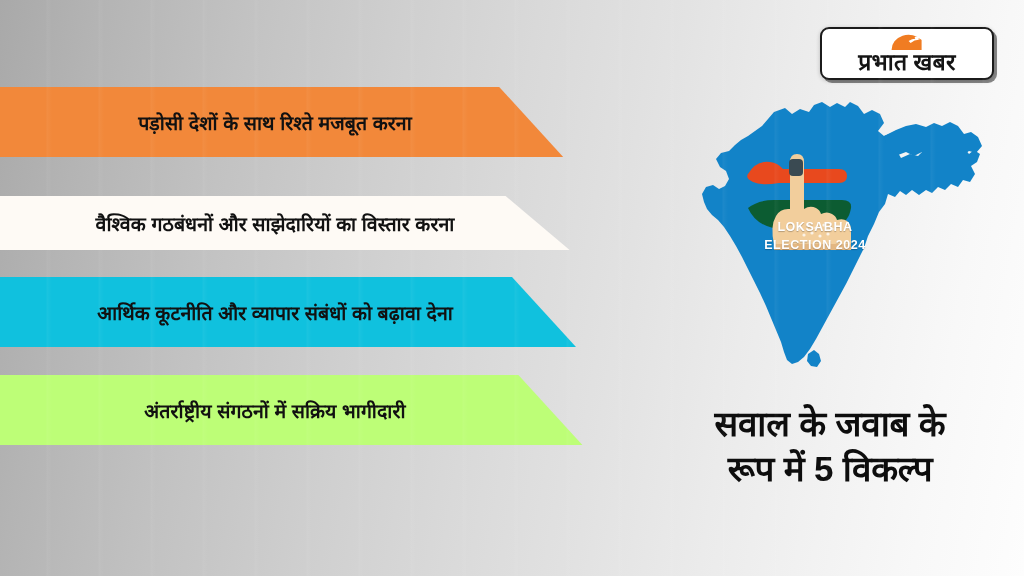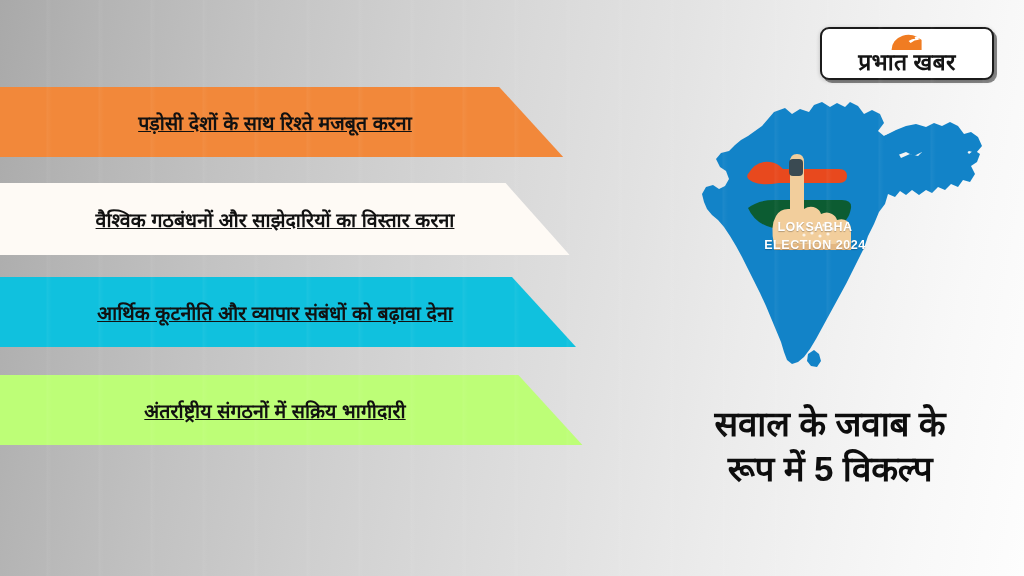--- a/index.html
+++ b/index.html
@@ -72,21 +72,20 @@
     width: 100%;
     text-align: center;
     color: #111111;
     font-weight: 700;
     font-size: 19.5px;
     letter-spacing: .1px;
     padding-right: 96px;
     padding-left: 6px;
     box-sizing: border-box;
     white-space: nowrap;
-    text-decoration: underline;
   }
 
   
   .logo-badge {
     position: absolute;
     right: 30px;
     top: 27px;
     width: 170px;
     height: 49px;
     background: #ffffff;
@@ -159,21 +158,21 @@
 
 <div id="stage">
 
   <div class="banner-stack">
 
     <div class="banner" style="top:87px;height:70px;width:640px;">
       <div class="banner-shape" style="--topright:78%;--botright:88%;background:#F2883A;"></div>
       <span class="banner-label">पड़ोसी देशों के साथ रिश्ते मजबूत करना</span>
     </div>
 
-    <div class="banner" style="top:183px;height:72px;width:640px;">
+    <div class="banner" style="top:196px;height:54px;width:640px;">
       <div class="banner-shape" style="--topright:79%;--botright:89%;background:#FEFAF5;"></div>
       <span class="banner-label">वैश्विक गठबंधनों और साझेदारियों का विस्तार करना</span>
     </div>
 
     <div class="banner" style="top:375px;height:70px;width:640px;">
       <div class="banner-shape" style="--topright:81%;--botright:91%;background:#BDFE77;"></div>
       <span class="banner-label">अंतर्राष्ट्रीय संगठनों में सक्रिय भागीदारी</span>
     </div>
 
     <div class="banner" style="top:277px;height:70px;width:640px;">

